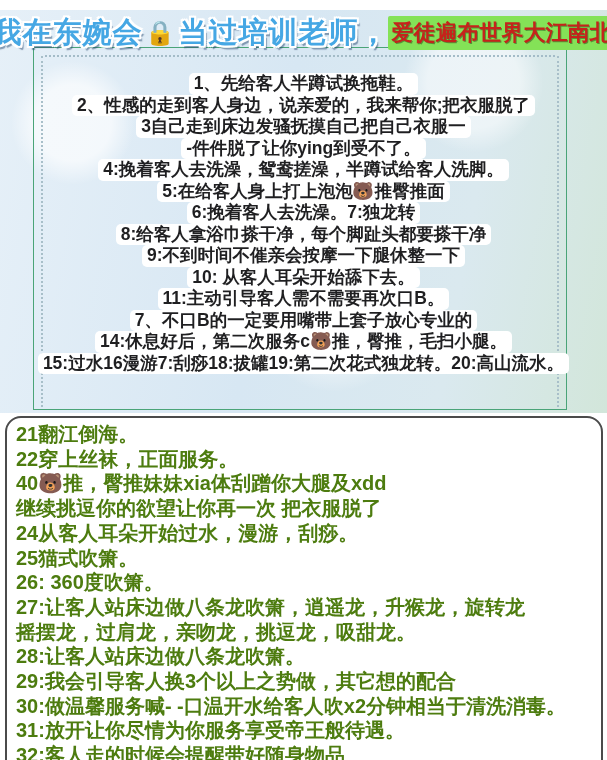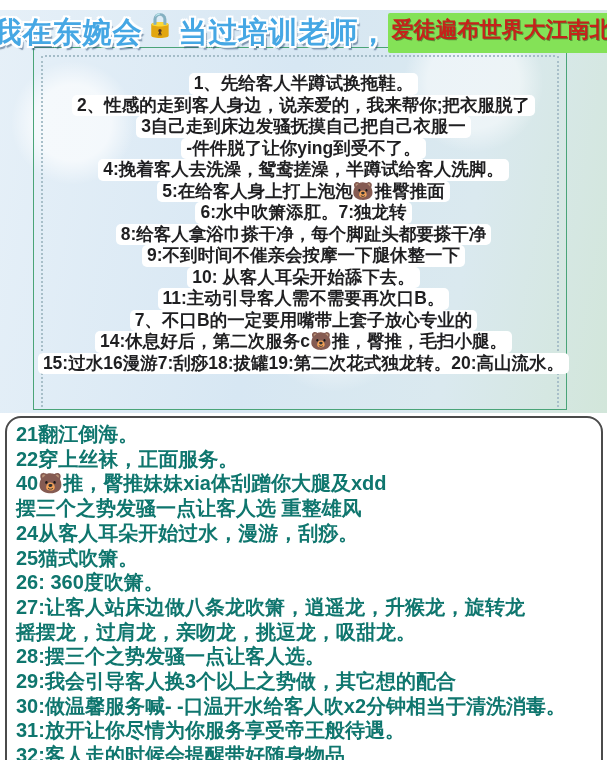--- a/index.html
+++ b/index.html
@@ -27,21 +27,21 @@
   }
   .stitch-left{left:41px;}
   .stitch-right{right:48px;}
   .stitch-top{
     position:absolute;left:45px;right:52px;top:45px;height:0;
     border-top:2px dotted #a4bcc8;
   }
   
   .title-row{
     position:absolute;left:0;top:13px;width:100%;z-index:6;
-    display:flex;justify-content:center;
+    display:flex;justify-content:center;align-items:center;
     white-space:nowrap;
   }
   .title-blue{
     font-size:29px;font-weight:800;letter-spacing:1px;color:#45a7e4;
     text-shadow:
       -2px -2px 0 #fff,2px -2px 0 #fff,-2px 2px 0 #fff,2px 2px 0 #fff,
       -2px 0 0 #fff,2px 0 0 #fff,0 -2px 0 #fff,0 2px 0 #fff,
       3px 4px 1px rgba(35,70,110,.5);
   }
   .lock{font-size:24px;margin:0 3px;line-height:1;}
@@ -65,41 +65,41 @@
   .bottom-panel{
     position:absolute;left:0;top:413px;width:607px;height:347px;
     background:#ffffff;
   }
   .bottom-box{
     position:absolute;left:5px;right:4px;top:3px;height:400px;
     border:2px solid #4b4b4b;border-radius:16px;
     padding:4px 8px 0 9px;box-sizing:border-box;
   }
   .bottom-line{
-    font-size:20px;font-weight:700;color:#0f766e;
+    font-size:20px;font-weight:700;color:#4d7c0f;
     line-height:24.7px;white-space:nowrap;
   }
 </style>
 </head>
 <body>
 
 <div class="top-card">
   <div class="frame"></div>
   <div class="stitch-left"></div>
   <div class="stitch-right"></div>
   <div class="stitch-top"></div>
 
   <div class="top-lines">
     <div class="top-line"><span>1、先给客人半蹲试换拖鞋。</span></div>
     <div class="top-line"><span>2、性感的走到客人身边，说亲爱的，我来帮你;把衣服脱了</span></div>
     <div class="top-line"><span>3自己走到床边发骚抚摸自己把自己衣服一</span></div>
     <div class="top-line"><span>-件件脱了让你ying到受不了。</span></div>
     <div class="top-line"><span>4:挽着客人去洗澡，鸳鸯搓澡，半蹲试给客人洗脚。</span></div>
     <div class="top-line"><span>5:在给客人身上打上泡泡🐻推臀推面</span></div>
-    <div class="top-line"><span>6:水中吹箫添肛。7:独龙转</span></div>
+    <div class="top-line"><span>6:挽着客人去洗澡。7:独龙转</span></div>
     <div class="top-line"><span>8:给客人拿浴巾搽干净，每个脚趾头都要搽干净</span></div>
     <div class="top-line"><span>9:不到时间不催亲会按摩一下腿休整一下</span></div>
     <div class="top-line"><span>10: 从客人耳朵开始舔下去。</span></div>
     <div class="top-line"><span>11:主动引导客人需不需要再次口B。</span></div>
     <div class="top-line"><span>7、不口B的一定要用嘴带上套子放心专业的</span></div>
     <div class="top-line"><span>14:休息好后，第二次服务c🐻推，臀推，毛扫小腿。</span></div>
     <div class="top-line"><span>15:过水16漫游7:刮痧18:拔罐19:第二次花式独龙转。20:高山流水。</span></div>
   </div>
 </div>
 
@@ -108,25 +108,25 @@
   <span class="lock">🔒</span>
   <span class="title-blue">当过培训老师，</span>
   <span class="title-red">爱徒遍布世界大江南北</span>
 </div>
 
 <div class="bottom-panel">
   <div class="bottom-box">
     <div class="bottom-line">21翻江倒海。</div>
     <div class="bottom-line">22穿上丝袜，正面服务。</div>
     <div class="bottom-line">40🐻推，臀推妹妹xia体刮蹭你大腿及xdd</div>
-    <div class="bottom-line">摆三个之势发骚一点让客人选 重整雄风</div>
+    <div class="bottom-line">继续挑逗你的欲望让你再一次 把衣服脱了</div>
     <div class="bottom-line">24从客人耳朵开始过水，漫游，刮痧。</div>
     <div class="bottom-line">25猫式吹箫。</div>
     <div class="bottom-line">26: 360度吹箫。</div>
     <div class="bottom-line">27:让客人站床边做八条龙吹箫，逍遥龙，升猴龙，旋转龙</div>
     <div class="bottom-line">摇摆龙，过肩龙，亲吻龙，挑逗龙，吸甜龙。</div>
-    <div class="bottom-line">28:摆三个之势发骚一点让客人选。</div>
+    <div class="bottom-line">28:让客人站床边做八条龙吹箫。</div>
     <div class="bottom-line">29:我会引导客人换3个以上之势做，其它想的配合</div>
     <div class="bottom-line">30:做温馨服务喊- -口温开水给客人吹x2分钟相当于清洗消毒。</div>
     <div class="bottom-line">31:放开让你尽情为你服务享受帝王般待遇。</div>
     <div class="bottom-line">32:客人走的时候会提醒带好随身物品</div>
   </div>
 </div>
 
 </body></html>

